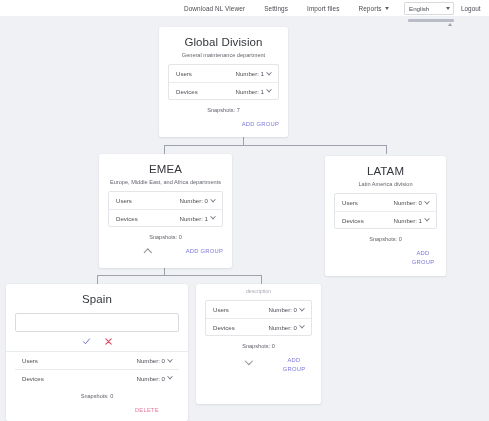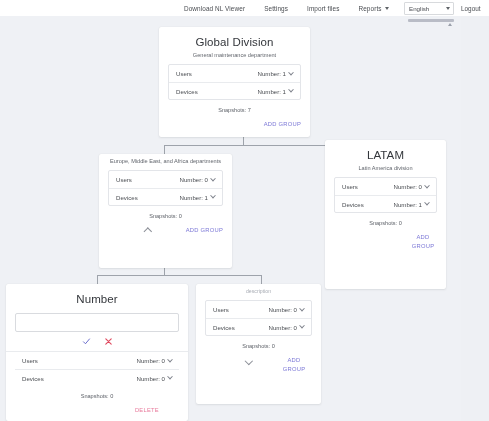--- a/index.html
+++ b/index.html
@@ -255,21 +255,21 @@
   <div class="conn conn-v" style="left:243px; top:136px; height:10px;"></div>
   <div class="conn conn-h" style="left:164px; top:145px; width:222px;"></div>
   <div class="conn conn-v" style="left:164px; top:145px; height:9px;"></div>
   <div class="conn conn-v" style="left:386px; top:145px; height:9px;"></div>
 
   <div class="conn conn-v" style="left:164px; top:267px; height:9px;"></div>
   <div class="conn conn-h" style="left:97px; top:275px; width:164px;"></div>
   <div class="conn conn-v" style="left:97px; top:275px; height:9px;"></div>
   <div class="conn conn-v" style="left:261px; top:275px; height:9px;"></div>
 
-  <div class="card" style="left:159px; top:27px; width:151px; height:110px;">
+  <div class="card" style="left:159px; top:27px; width:129px; height:110px;">
     <div class="card-title">Global Division</div>
     <div class="card-desc">General maintenance department</div>
     <div class="stat-box">
       <div class="stat-row">
         <span>Users</span>
         <span class="stat-right">
           <span>Number: 1</span>
           <span class="chev"></span>
         </span>
       </div>
@@ -281,20 +281,21 @@
         </span>
       </div>
     </div>
     <div class="snapshots">Snapshots: 7</div>
     <div class="card-actions">
       <span class="link-btn">ADD GROUP</span>
     </div>
   </div>
 
   <div class="card" style="left:99px; top:154px; width:133px; height:114px;">
+    <div class="card-title">EMEA</div>
     <div class="card-desc">Europe, Middle East, and Africa departments</div>
     <div class="stat-box">
       <div class="stat-row">
         <span>Users</span>
         <span class="stat-right">
           <span>Number: 0</span>
           <span class="chev"></span>
         </span>
       </div>
       <div class="stat-row">
@@ -305,21 +306,21 @@
         </span>
       </div>
     </div>
     <div class="snapshots">Snapshots: 0</div>
     <div class="card-actions with-toggle">
       <span class="toggle-chev up"></span>
       <span class="link-btn">ADD GROUP</span>
     </div>
   </div>
 
-  <div class="card" style="left:325px; top:140px; width:121px; height:149px;">
+  <div class="card" style="left:325px; top:156px; width:121px; height:120px;">
     <div class="card-title">LATAM</div>
     <div class="card-desc">Latin America division</div>
     <div class="stat-box">
       <div class="stat-row">
         <span>Users</span>
         <span class="stat-right">
           <span>Number: 0</span>
           <span class="chev"></span>
         </span>
       </div>
@@ -334,21 +335,21 @@
     <div class="snapshots">Snapshots: 0</div>
     <div class="card-actions">
       <span class="link-btn narrow">
         <span>ADD</span><br>
         <span>GROUP</span>
       </span>
     </div>
   </div>
 
   <div class="card" style="left:6px; top:284px; width:182px; height:137px;">
-    <div class="card-title">Number</div>
+    <div class="card-title">Spain</div>
     <div class="edit-wrap">
       <input class="edit-input" type="text" value="" style="">
     </div>
     <div class="edit-actions">
       <svg class="icon-check" viewBox="0 0 12 12">
         <path d="M2 6.4 L4.6 9 L10 2.6" fill="none" stroke="#5b5fc7" stroke-width="1.2" stroke-linecap="round" stroke-linejoin="round"></path>
       </svg>
       <svg class="icon-x" viewBox="0 0 12 12">
         <path d="M2.4 2.4 L9.6 9.6 M9.6 2.4 L2.4 9.6" fill="none" stroke="#e04a5f" stroke-width="1.5" stroke-linecap="round"></path>
       </svg>

